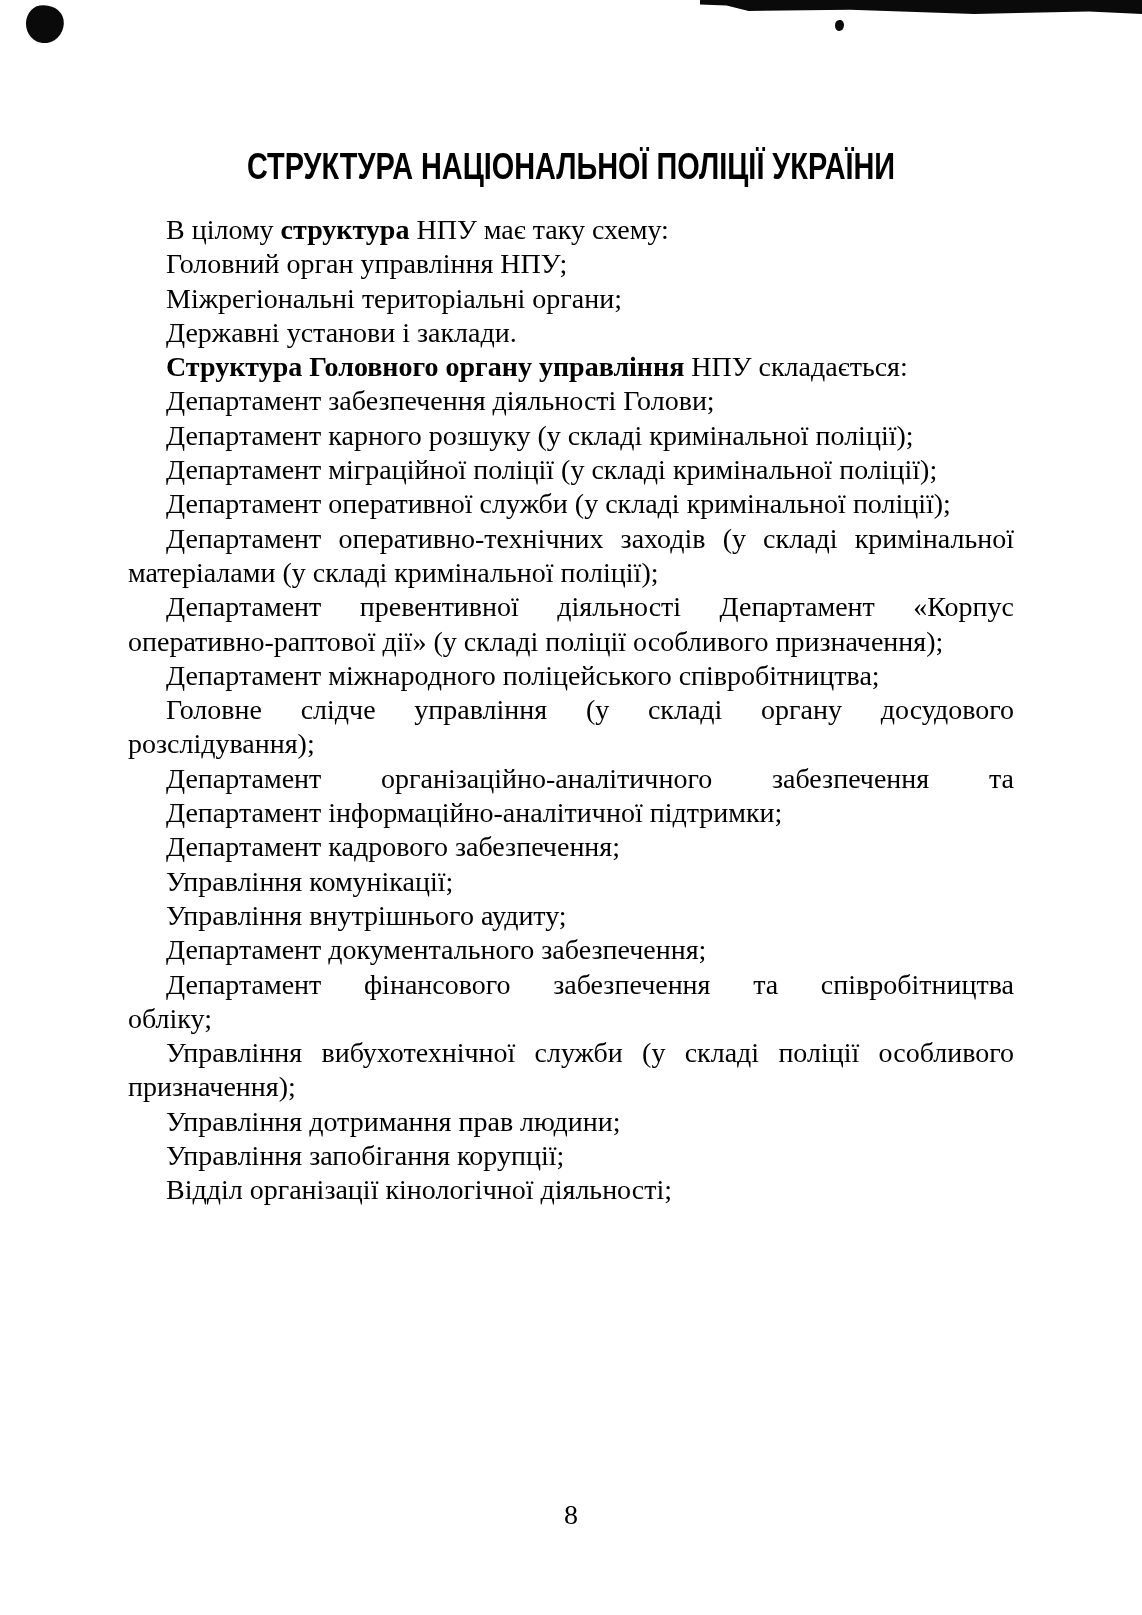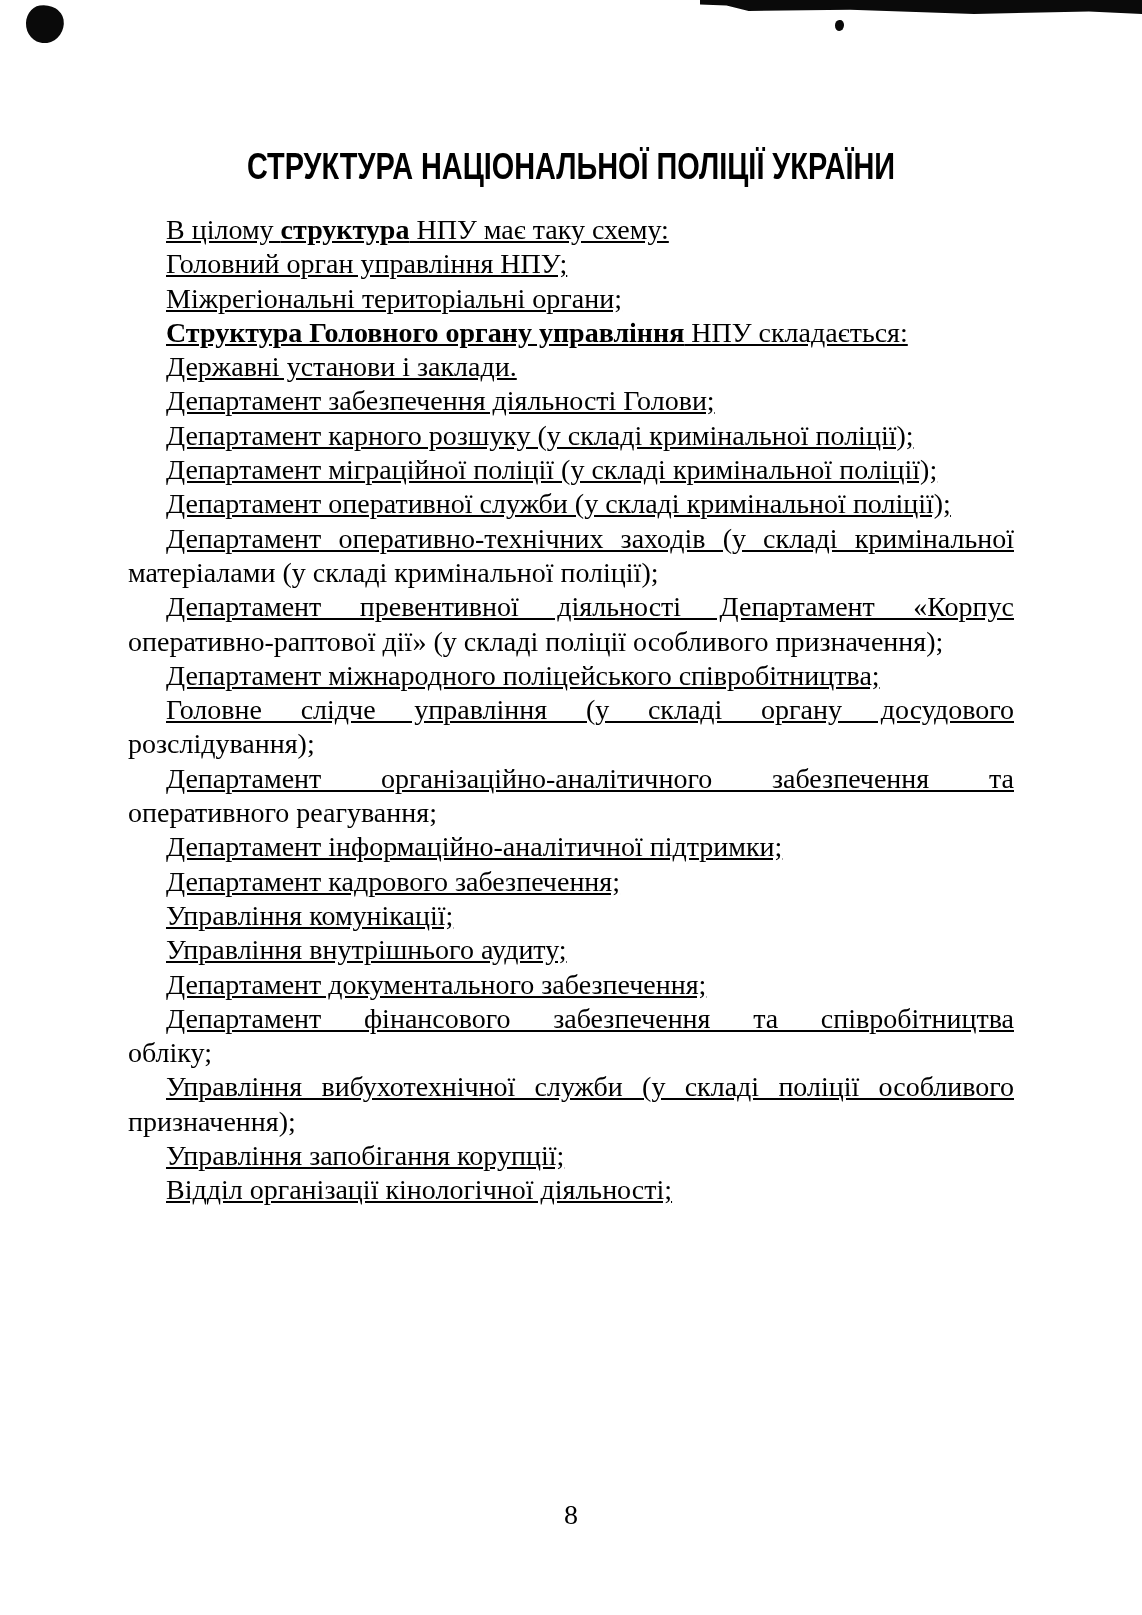--- a/index.html
+++ b/index.html
@@ -39,21 +39,21 @@
     white-space: nowrap;
   }
   .text-block {
     position: absolute;
     left: 128px; top: 213px; width: 886px;
     font-size: 28px;
     line-height: 34.3px;
     text-rendering: optimizeLegibility;
   }
   .ln { min-height: 34.3px; }
-  .ind { text-indent: 38px; text-decoration: underline; }
+  .ind { text-indent: 38px; }
   .j { text-align: justify; text-align-last: justify; }
   .ln b { font-weight: bold; }
   .page-number {
     position: absolute;
     top: 1498px; left: 128px; width: 886px;
     text-align: center;
     font-size: 28px;
     line-height: 34px;
   }
 </style>
@@ -65,44 +65,44 @@
 <div class="artifact artifact-speck"></div>
 
 <div class="doc-title">СТРУКТУРА НАЦІОНАЛЬНОЇ ПОЛІЦІЇ УКРАЇНИ</div>
 
 <div class="text-block">
 
   <div class="ln ind"><span>В цілому </span><b>структура</b><span> НПУ має таку схему:</span></div>
 
   <div class="ln ind">Головний орган управління НПУ;</div>
   <div class="ln ind">Міжрегіональні територіальні органи;</div>
+  <div class="ln ind">Державні установи і заклади.</div>
+
   <div class="ln ind"><b>Структура Головного органу управління</b><span> НПУ складається:</span></div>
-
-  <div class="ln ind">Державні установи і заклади.</div>
 
   <div class="ln ind">Департамент забезпечення діяльності Голови;</div>
   <div class="ln ind">Департамент карного розшуку (у складі кримінальної поліції);</div>
   <div class="ln ind">Департамент міграційної поліції (у складі кримінальної поліції);</div>
   <div class="ln ind">Департамент оперативної служби (у складі кримінальної поліції);</div>
   <div class="ln ind j">Департамент оперативно-технічних заходів (у складі кримінальної</div>
   <div class="ln">матеріалами (у складі кримінальної поліції);</div>
   <div class="ln ind j">Департамент превентивної діяльності Департамент «Корпус</div>
   <div class="ln">оперативно-раптової дії» (у складі поліції особливого призначення);</div>
   <div class="ln ind">Департамент міжнародного поліцейського співробітництва;</div>
   <div class="ln ind j">Головне слідче управління (у складі органу досудового</div>
   <div class="ln">розслідування);</div>
   <div class="ln ind j">Департамент організаційно-аналітичного забезпечення та</div>
-  <div class="ln">оперативного реагування;</div>
   <div class="ln ind">Департамент інформаційно-аналітичної підтримки;</div>
   <div class="ln ind">Департамент кадрового забезпечення;</div>
   <div class="ln ind">Управління комунікації;</div>
   <div class="ln ind">Управління внутрішнього аудиту;</div>
   <div class="ln ind">Департамент документального забезпечення;</div>
   <div class="ln ind j">Департамент фінансового забезпечення та співробітництва</div>
   <div class="ln">обліку;</div>
   <div class="ln ind j">Управління вибухотехнічної служби (у складі поліції особливого</div>
   <div class="ln">призначення);</div>
+  <div class="ln ind">Управління дотримання прав людини;</div>
   <div class="ln ind">Управління запобігання корупції;</div>
   <div class="ln ind">Відділ організації кінологічної діяльності;</div>
 
 </div>
 
 <div class="page-number">8</div>
 
 </body></html>

